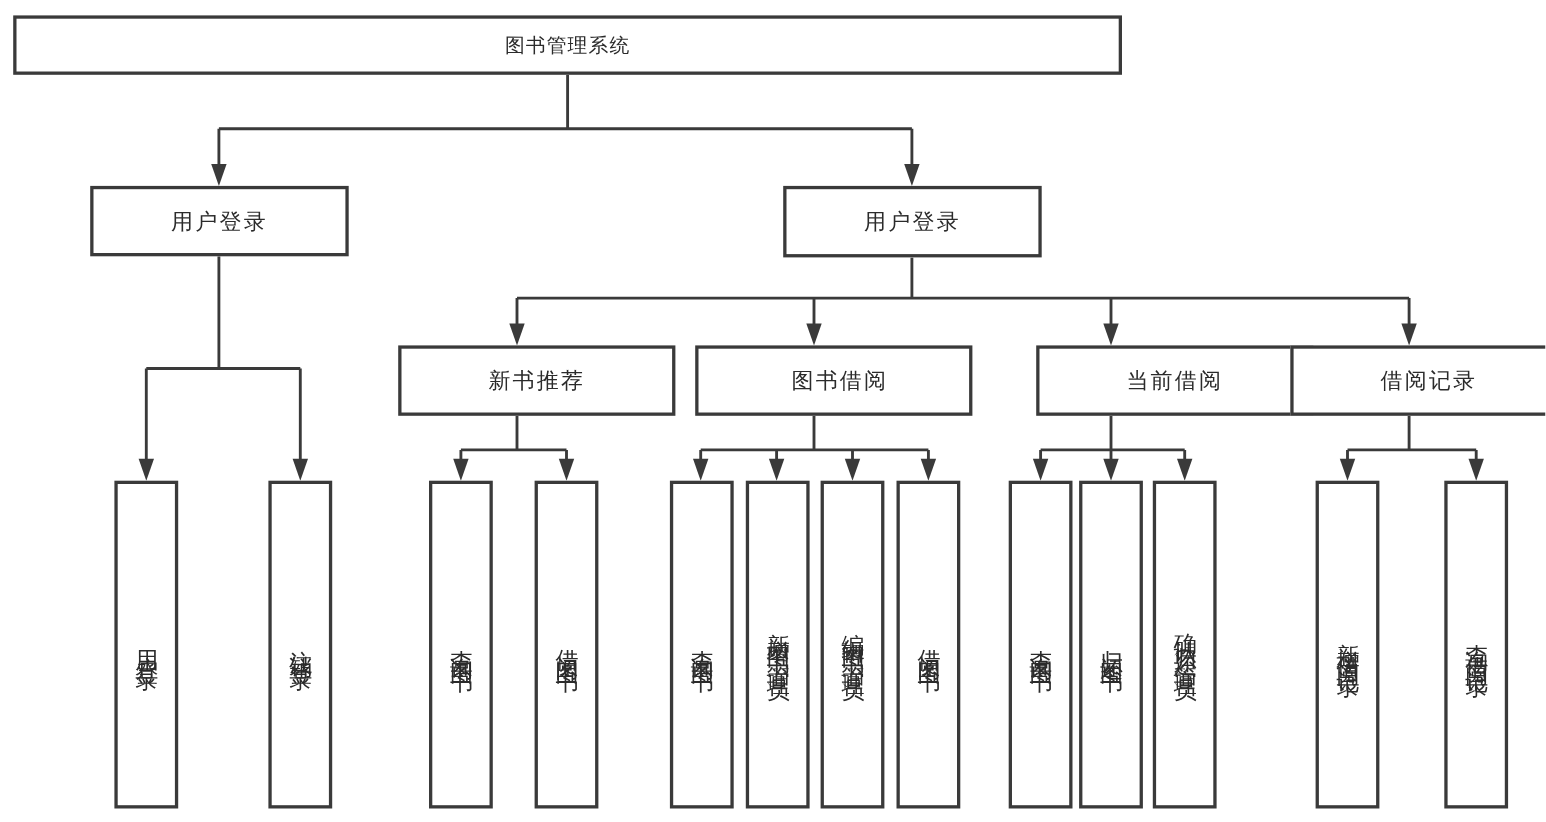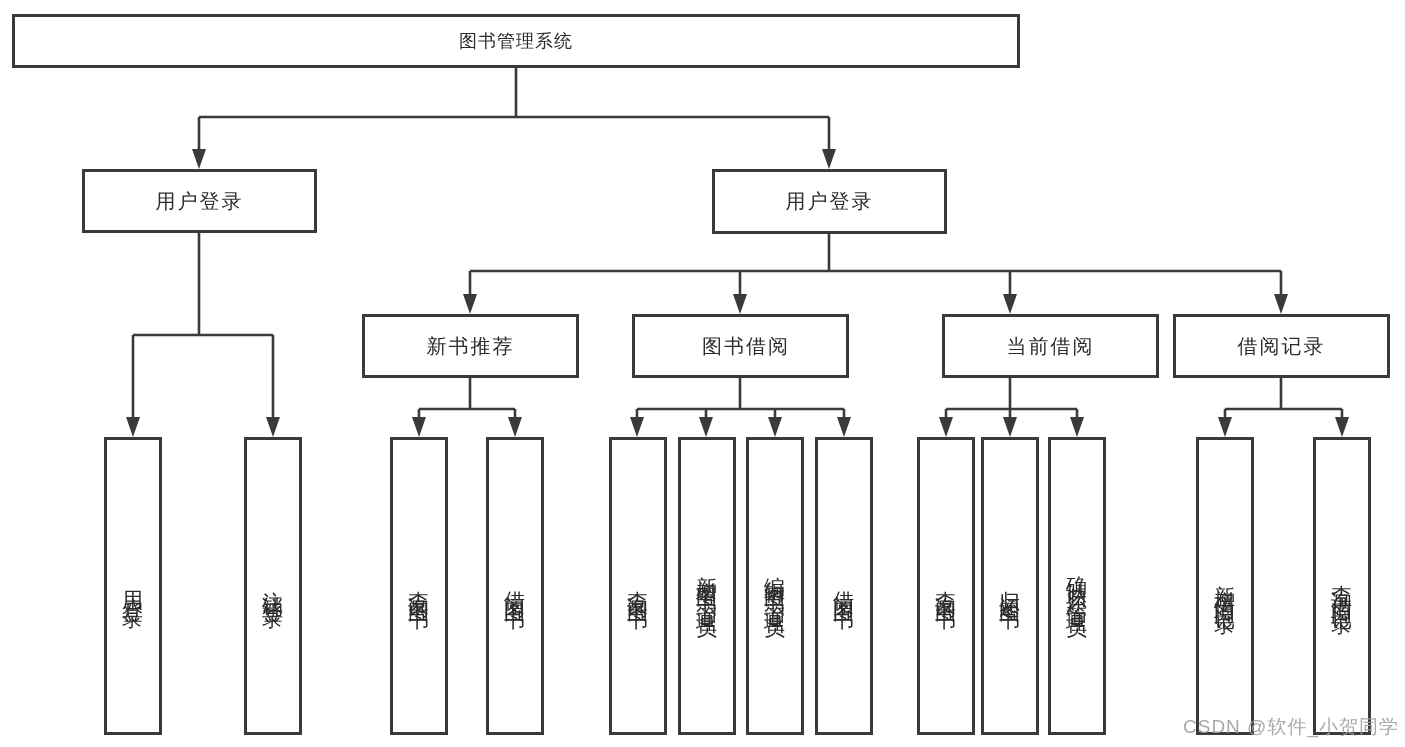--- a/index.html
+++ b/index.html
@@ -29,21 +29,21 @@
     align-items: center;
     justify-content: center;
     z-index: 2;
   }
   .node-root { left: 12px; top: 14px; width: 1008px; height: 54px; }
   .node-root span { font-size: 18px; letter-spacing: 1px; }
   .node-l2, .node-l3 { height: 64px; }
   .node-l2 span, .node-l3 span { font-size: 20px; letter-spacing: 2px; }
   .node-user-login       { left: 82px;   top: 169px; width: 235px; }
   .node-book-management  { left: 712px;  top: 169px; width: 235px; height: 65px; }
-  .node-l3 { top: 314px; width: 217px; }
+  .node-l3 { top: 314px; width: 252px; }
   .node-new-book-recommend { left: 362px; }
   .node-book-borrow        { left: 632px; padding-left: 11px; }
   .node-current-borrow     { left: 902px; margin-left: 40px; }
   .node-borrow-records     { left: 1173px; }
   .leaf {
     position: absolute;
     top: 437px;
     width: 58px;
     height: 298px;
     background: #ffffff;
@@ -187,15 +187,14 @@
     <span>确认归还（管理员）</span>
   </div>
 
   <div class="leaf leaf-br-add">
     <span>新增借阅记录</span>
   </div>
   <div class="leaf leaf-br-query">
     <span>查询借阅记录</span>
   </div>
 
-  <div class="watermark">CSDN @软件_小贺同学</div>
 
 </div>
 
 </body></html>

